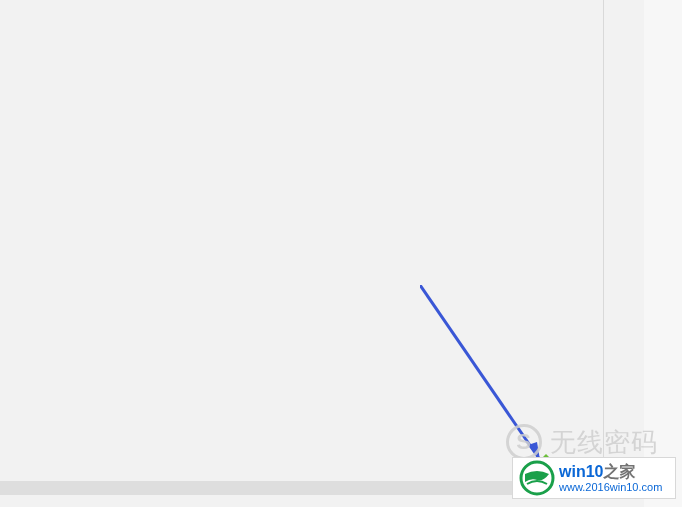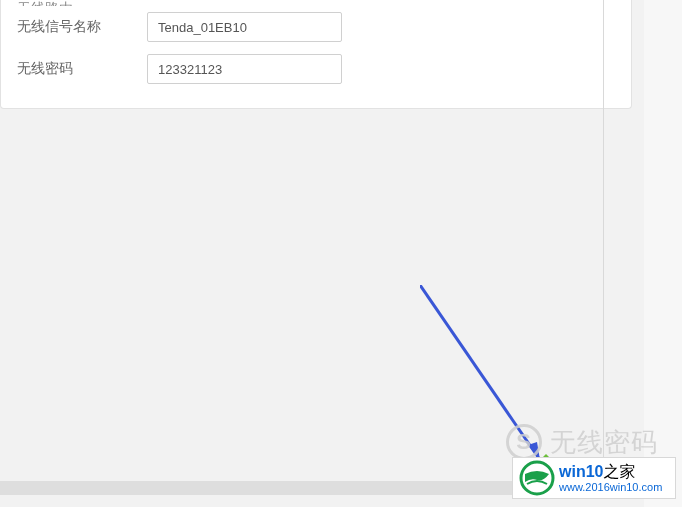--- a/index.html
+++ b/index.html
@@ -140,55 +140,42 @@
       display: flex;
       flex-direction: column;
       line-height: 1.1;
     }
     .win10-badge .brand {
       color: #0a67d6;
       font-weight: bold;
       font-size: 16px;
     }
     .win10-badge .brand .suffix {
-      color: #000000;
-      font-weight: normal;
+      color: #737373;
+      font-weight: bold;
     }
     .win10-badge .url {
       color: #0a67d6;
       font-size: 11px;
     }
     .pointer-dot {
       position: absolute;
       left: 538px;
       top: 454px;
       width: 16px;
       height: 16px;
     }
   </style>
 </head>
 <body>
 
 <div class="right-strip"></div>
 
 <div class="page">
 
-  <div class="card">
-    <div class="card-title">无线路由</div>
-
-    <div class="form-row">
-      <div class="form-label">无线信号名称</div>
-      <input type="text" class="form-input" value="Tenda_01EB10" style="">
-    </div>
-
-    <div class="form-row">
-      <div class="form-label">无线密码</div>
-      <input type="text" class="form-input" value="123321123" style="">
-    </div>
-  </div>
 
   <div class="right-border"></div>
   <div class="bottom-bar"></div>
 </div>
 
 <svg class="arrow" width="160" height="200">
   <line x1="0" y1="0" x2="120" y2="175" stroke="#3a57d6" stroke-width="3"></line>
   <polygon points="120,175 108,160 117,157" fill="#3a57d6"></polygon>
 </svg>
 

